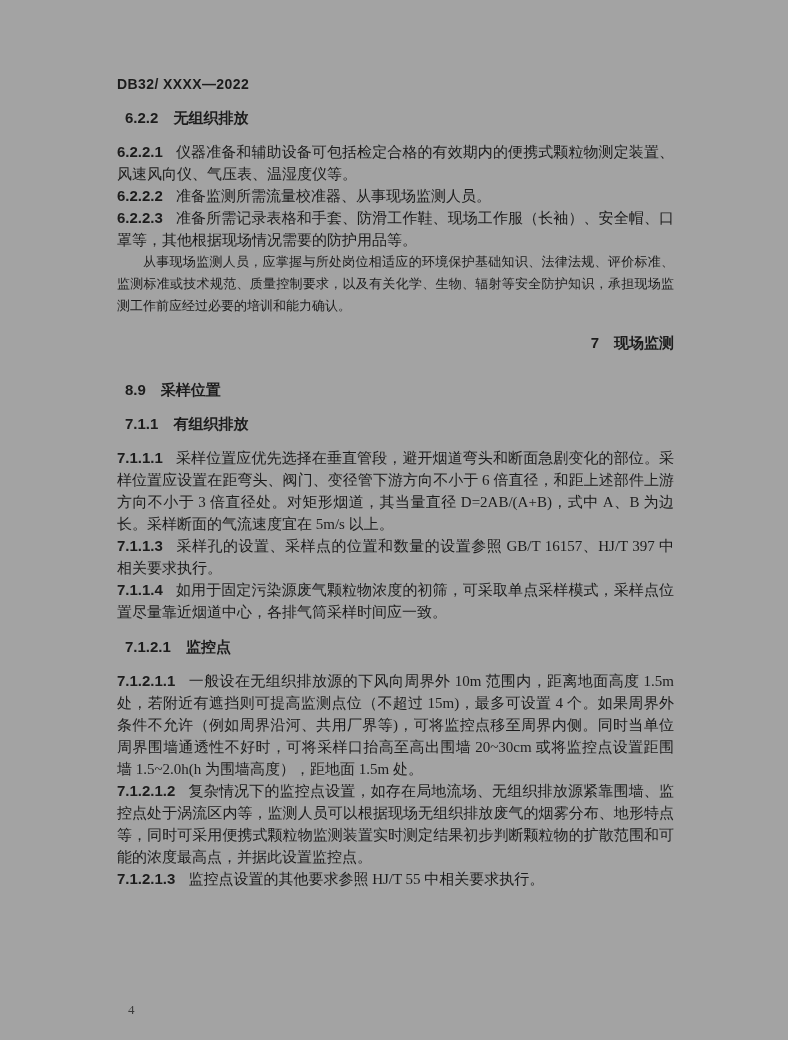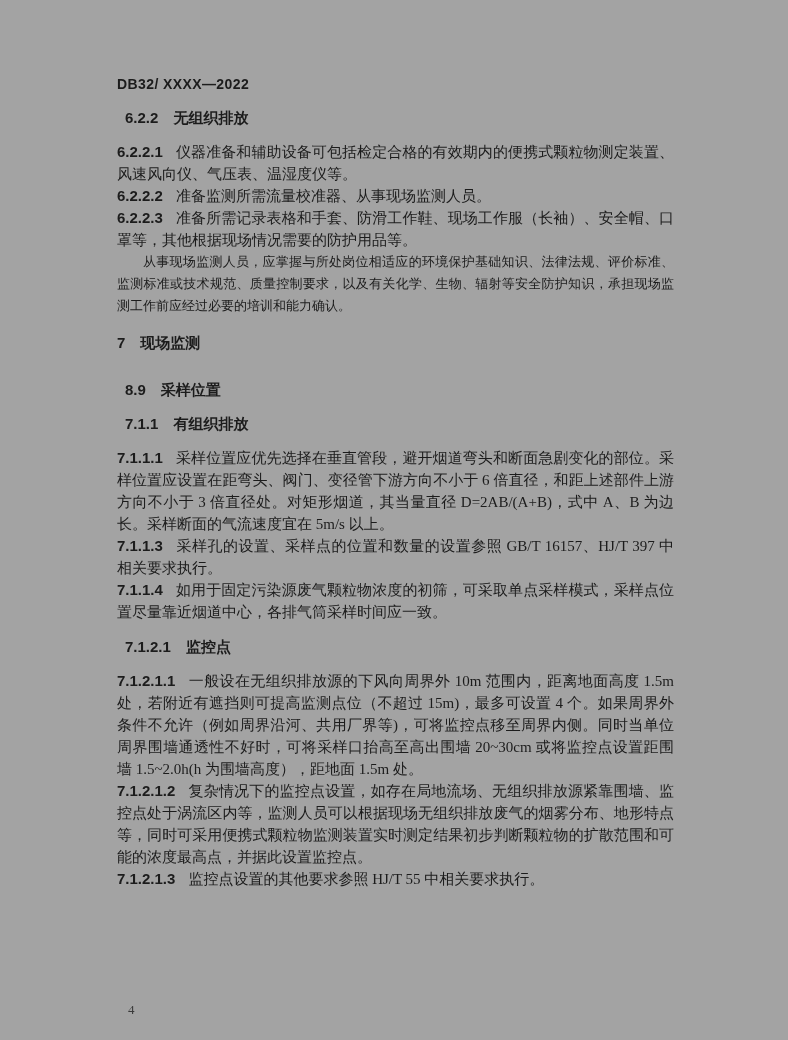--- a/index.html
+++ b/index.html
@@ -31,20 +31,21 @@
   }
   .sec-h {
     font-family: "Liberation Sans", "DejaVu Sans", sans-serif;
     font-weight: 700;
     font-size: 15px;
     margin: 14px 0 13px 8px;
     line-height: 20px;
   }
   .sec-h.main {
     margin: 16px 0 27px 0;
+    text-align: right;
   }
   .sec-h .hnum {
     margin-right: 15px;
   }
   .clause {
     margin: 0;
     font-size: 15px;
     line-height: 22px;
     text-align: justify;
   }

